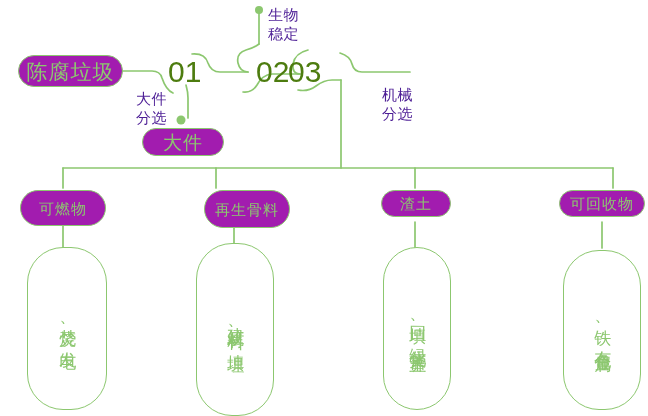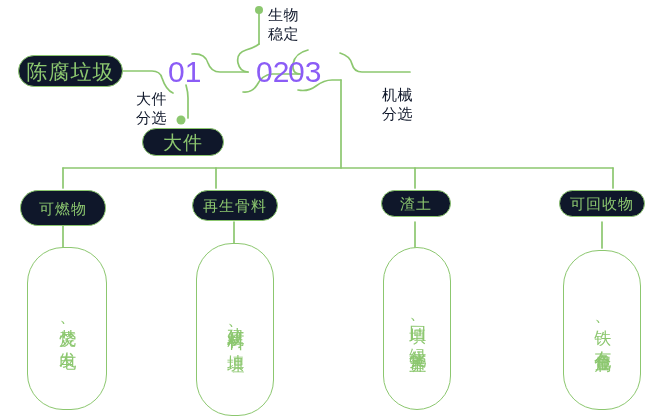--- a/index.html
+++ b/index.html
@@ -12,21 +12,21 @@
   }
   #stage{position:relative;width:648px;height:416px;}
   svg#wires{position:absolute;left:0;top:0;width:648px;height:416px;}
 
   
   .pill{
     position:absolute;
     box-sizing:border-box;
     border:1.6px solid #8CC76F;
     border-radius:999px;
-    background:#0f172a;
+    background:#a21caf;
     color:#8CC76F;
     display:flex;align-items:center;justify-content:center;
     letter-spacing:1px;
     white-space:nowrap;
     line-height:1;
   }
   .pill.big{font-size:21px;}
   .pill.mid{font-size:19px;}
   .pill.small{font-size:15px;}
 
@@ -47,31 +47,31 @@
     line-height:1.45;
     letter-spacing:2px;
     color:#8CC76F;
     text-align:center;
     white-space:pre-line;
   }
 
   
   .stepnum{
     position:absolute;
-    color:#8b5cf6;
+    color:#4d7c0f;
     font-size:30px;
     line-height:1;
     letter-spacing:0px;
     font-weight:400;
   }
 
   
   .anno{
     position:absolute;
-    color:#0f172a;
+    color:#4c1d95;
     font-size:15px;
     line-height:1.25;
     white-space:pre-line;
     letter-spacing:0.5px;
   }
   .anno.right{text-align:left;}
   .anno.leftal{text-align:left;}
 </style>
 </head>
 <body>
@@ -128,21 +128,21 @@
   <div class="anno leftal" style="left:136px;top:90px;">大件
 分选</div>
   <div class="anno right" style="left:268px;top:6px;">生物
 稳定</div>
   <div class="anno right" style="left:353px;top:86px;margin-left:29px;">机械
 分选</div>
 
   <div class="pill mid" style="left:142px;top:128px;width:82px;height:28px;">大件</div>
 
   <div class="pill small" style="left:20px;top:190px;width:86px;height:36px;">可燃物</div>
-  <div class="pill small" style="left:192px;top:190px;width:86px;height:31px;">再生骨料</div>
+  <div class="pill small" style="left:204px;top:190px;width:86px;height:38px;">再生骨料</div>
   <div class="pill small" style="left:559px;top:190px;width:86px;height:27px;">可回收物</div>
   <div class="pill small" style="left:381px;top:190px;width:70px;height:27px;">渣土</div>
 
   <div class="vbox" style="left:27px;top:247px;width:80px;height:163px;">
     <span class="vtext">焚烧、发电</span>
   </div>
 
   <div class="vbox" style="left:196px;top:243px;width:78px;height:173px;">
     <span class="vtext">建筑材料、填埋</span>
   </div>

